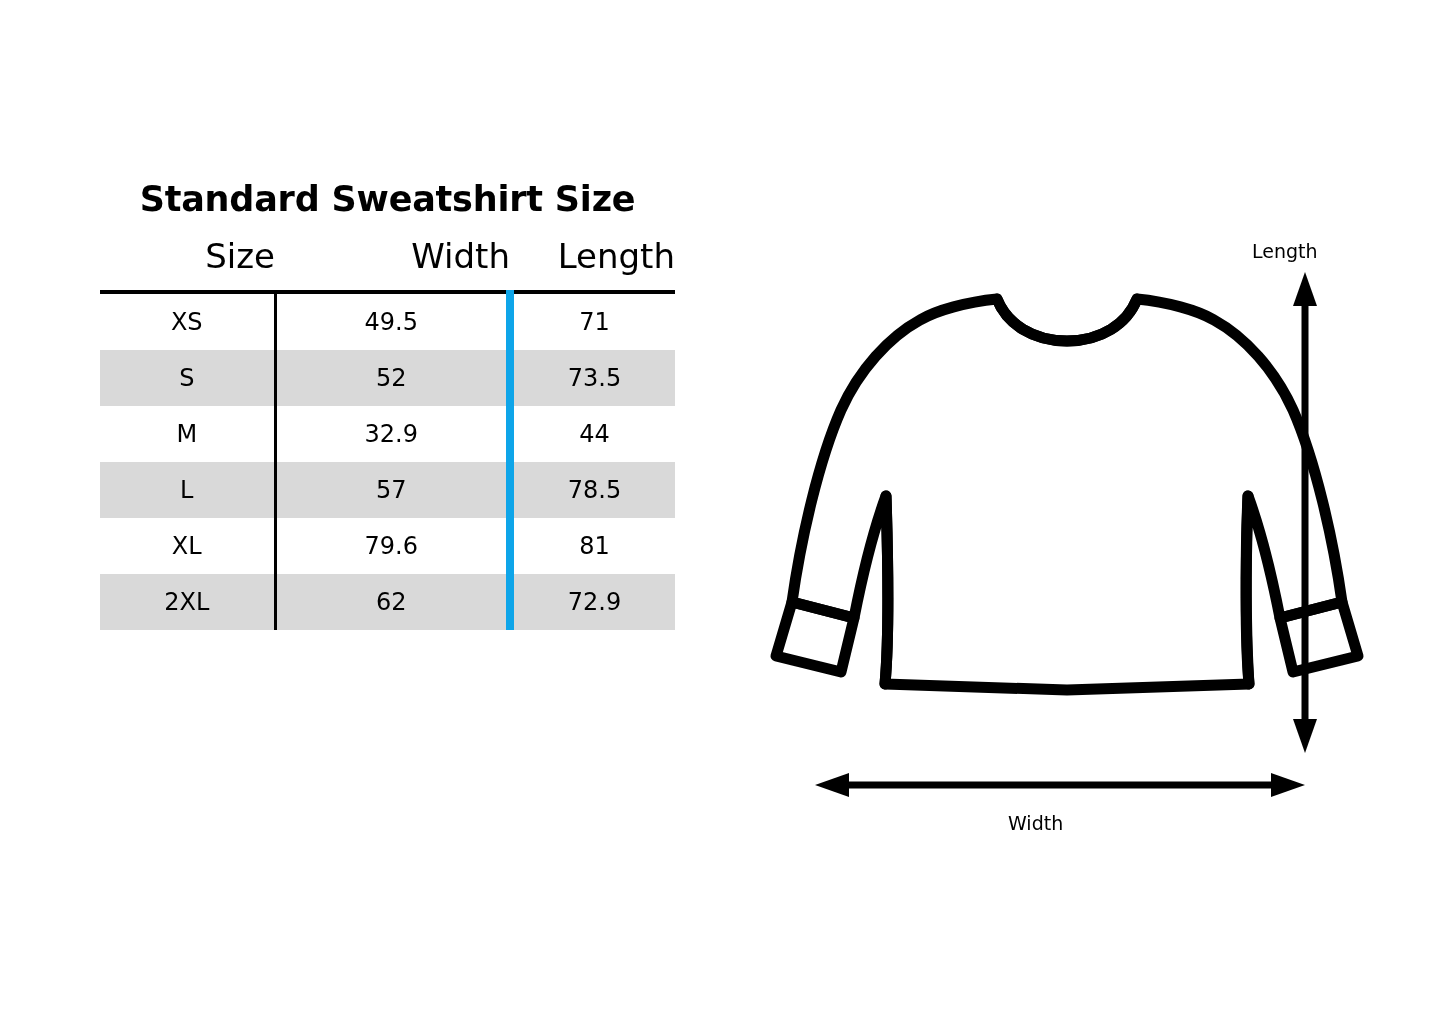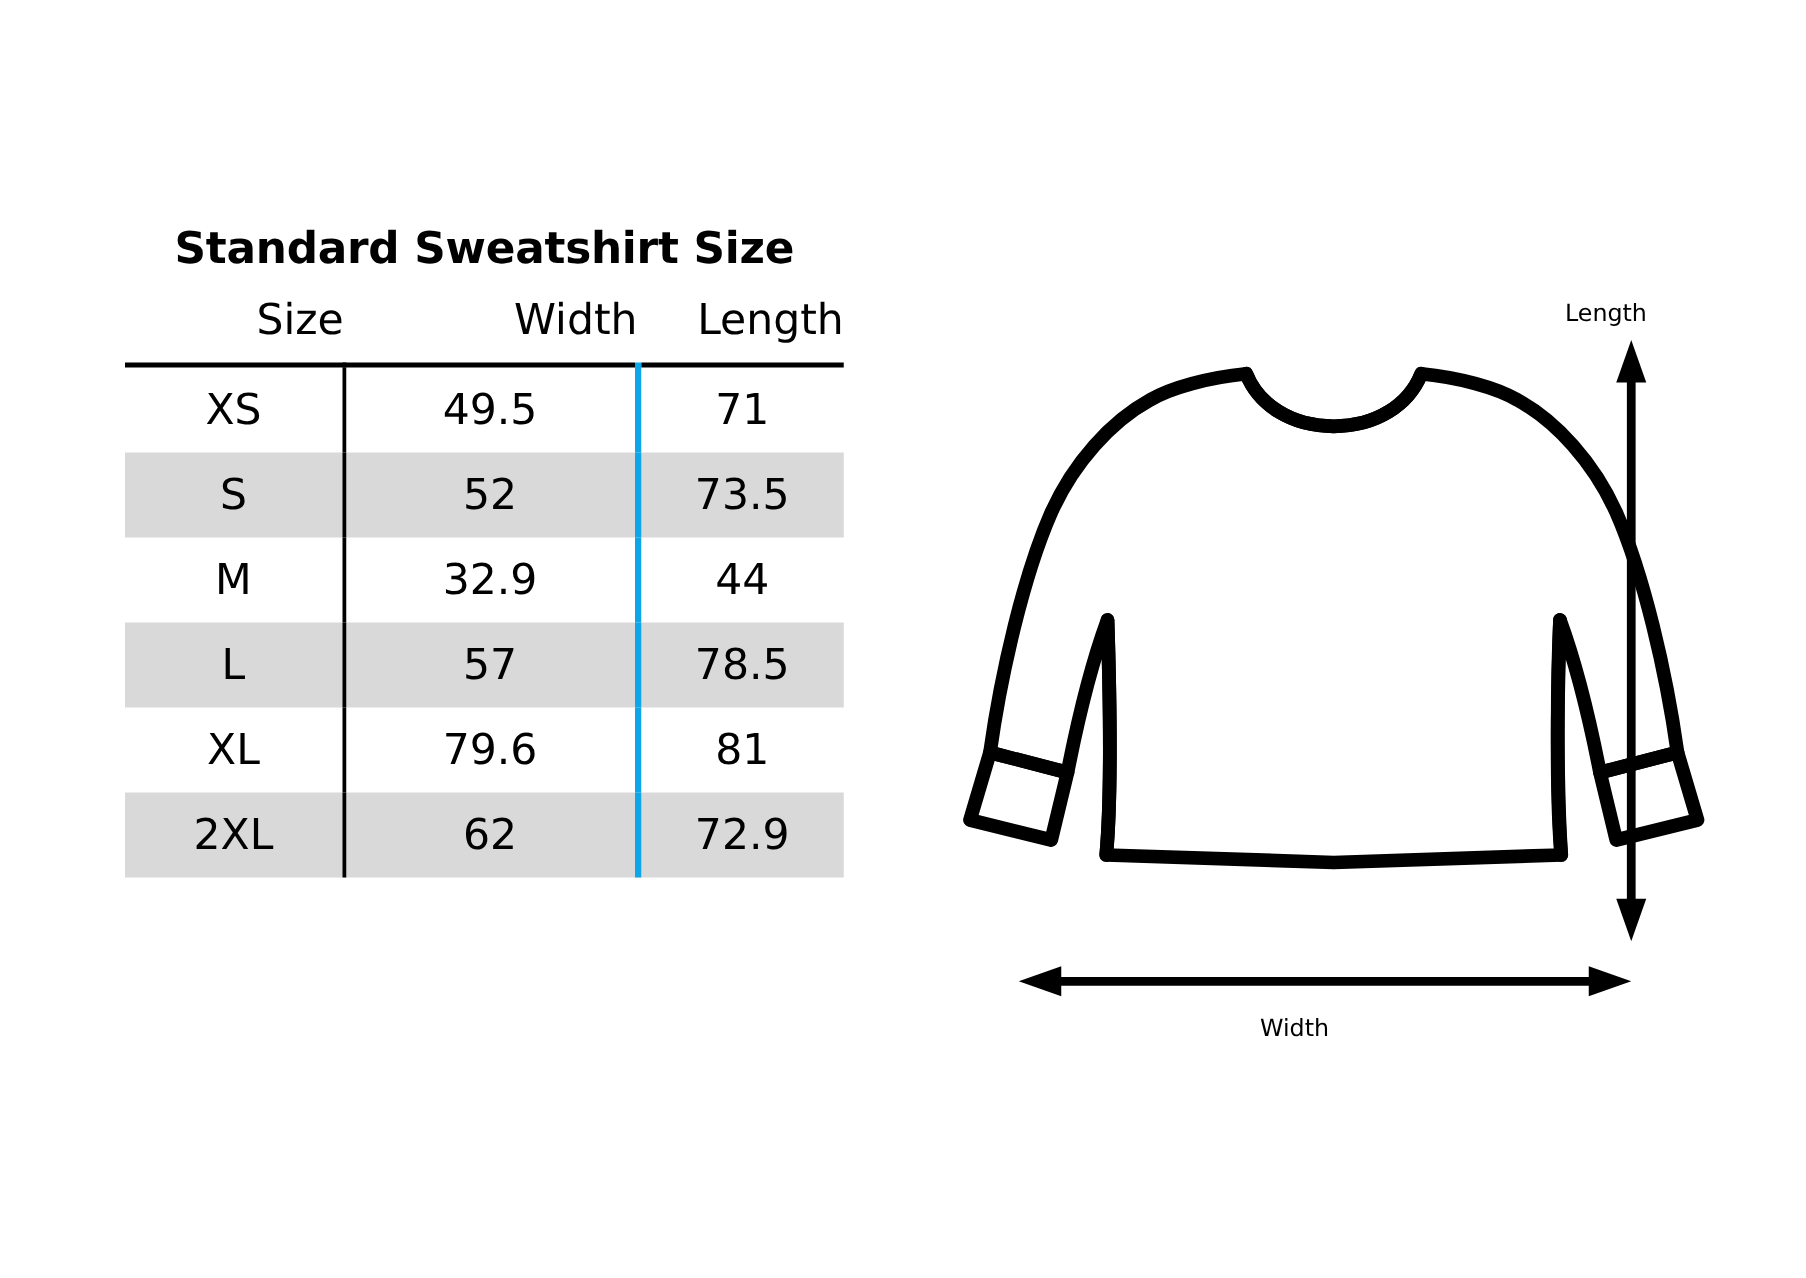--- a/index.html
+++ b/index.html
@@ -58,30 +58,30 @@
     padding: 4px 0 14px 0;
     border: none;
     background: transparent;
   }
 
   table.size-table thead tr {
     border-bottom: 4px solid #000;
   }
 
   table.size-table td {
-    font-size: 34px;
+    font-size: 24px;
     text-align: center;
     padding: 14px 0;
     border: none;
   }
 
   
   table.size-table tbody td.col-width {
     border-left: 3px solid #000;
-    border-right: 5px solid #0ea5e9;
+    border-right: 8px solid #0ea5e9;
   }
 
   table.size-table tbody tr.shaded td {
     background: #d9d9d9;
   }
 
   
   .illustration {
     position: absolute;
     left: 760px;

